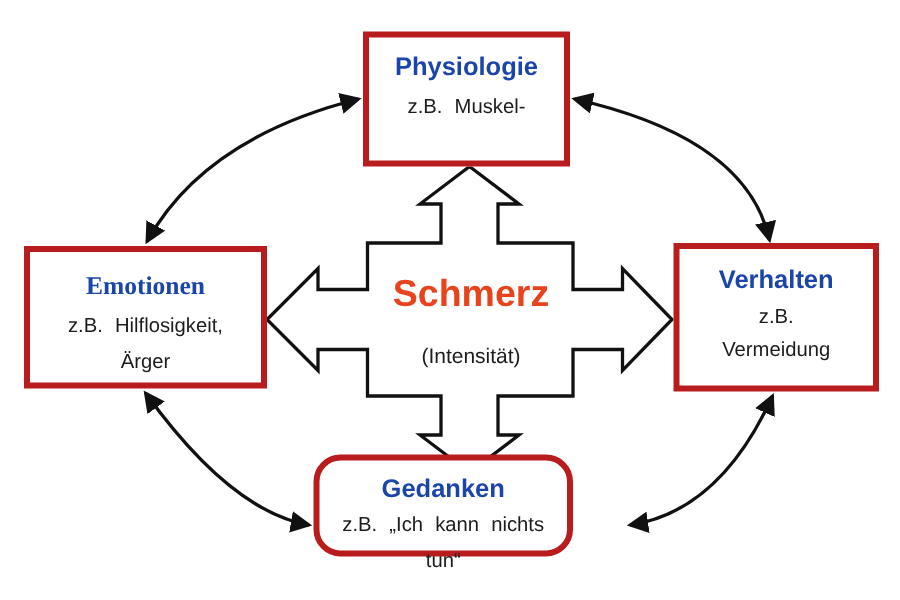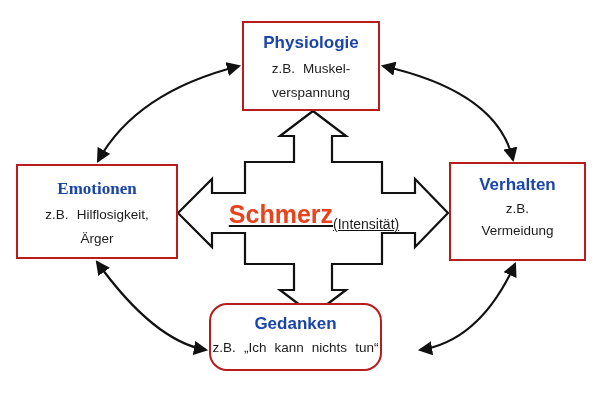--- a/index.html
+++ b/index.html
@@ -2,43 +2,42 @@
 <html><head>
 <meta charset="utf-8">
 <style>
   html,body{margin:0;padding:0;background:#ffffff;}
   .stage{
     position:relative;width:600px;height:400px;background:#ffffff;overflow:hidden;
     font-family:"Liberation Sans","DejaVu Sans",sans-serif;color:#111111;
   }
   .stage svg{position:absolute;left:0;top:0;}
   .node{
-    position:absolute;box-sizing:border-box;border:2px solid #b91c1c;background:#ffffff;
+    position:absolute;box-sizing:border-box;border:4px solid #b91c1c;background:#ffffff;
     text-align:center;z-index:2;
   }
   .node .title{
     font-weight:bold;color:#1b45a8;font-size:17px;line-height:22px;
   }
   .node .sub{
     font-size:13.5px;line-height:24px;color:#1c1c1c;word-spacing:0.32em;
   }
   .node-physiologie{left:242px;top:21px;width:138px;height:90px;padding-top:9px;}
   .node-physiologie .title{margin-bottom:3px;}
   .node-emotionen{left:16px;top:164px;width:162px;height:95px;padding-top:12px;}
   .node-emotionen .title{margin-bottom:3px;font-family:Liberation Serif, serif;}
   .node-verhalten{left:449px;top:162px;width:137px;height:99px;padding-top:10px;}
   .node-verhalten .title{margin-bottom:2px;}
   .node-verhalten .sub{line-height:21.5px;}
   .node-gedanken{left:209px;top:303px;width:173px;height:68px;padding-top:8px;border-radius:18px;}
   .node-gedanken .title{margin-bottom:1px;}
   .center-label{
     position:absolute;left:245px;top:164px;width:138px;height:100px;z-index:2;
-    display:flex;flex-direction:row;align-items:center;justify-content:center;
+    display:flex;flex-direction:column;align-items:center;justify-content:center;
     text-align:center;
-    text-decoration:underline;
   }
   .center-label .main{
     color:#e8431c;font-weight:bold;font-size:25px;line-height:26px;
   }
   .center-label .intensity{
     color:#1c1c1c;font-size:14px;margin-top:20px;
   }
 </style>
 </head>
 <body>
@@ -70,21 +69,20 @@
     <path d="M 383 66 Q 498 92 513 160" fill="none" stroke="#111111" stroke-width="2.2" marker-start="url(#ah)" marker-end="url(#ah)"></path>
 
     <path d="M 97 262 Q 154 341 206 350" fill="none" stroke="#111111" stroke-width="2.2" marker-start="url(#ah)" marker-end="url(#ah)"></path>
 
     <path d="M 515 264 Q 480 341 420 350" fill="none" stroke="#111111" stroke-width="2.2" marker-start="url(#ah)" marker-end="url(#ah)"></path>
   </svg>
 
   <div class="node node-physiologie">
     <div class="title">Physiologie</div>
     <div class="sub">z.B. Muskel-</div>
-    <div class="sub">verspannung</div>
   </div>
 
   <div class="node node-emotionen">
     <div class="title">Emotionen</div>
     <div class="sub">z.B. Hilflosigkeit,</div>
     <div class="sub">Ärger</div>
   </div>
 
   <div class="node node-verhalten">
     <div class="title">Verhalten</div>

